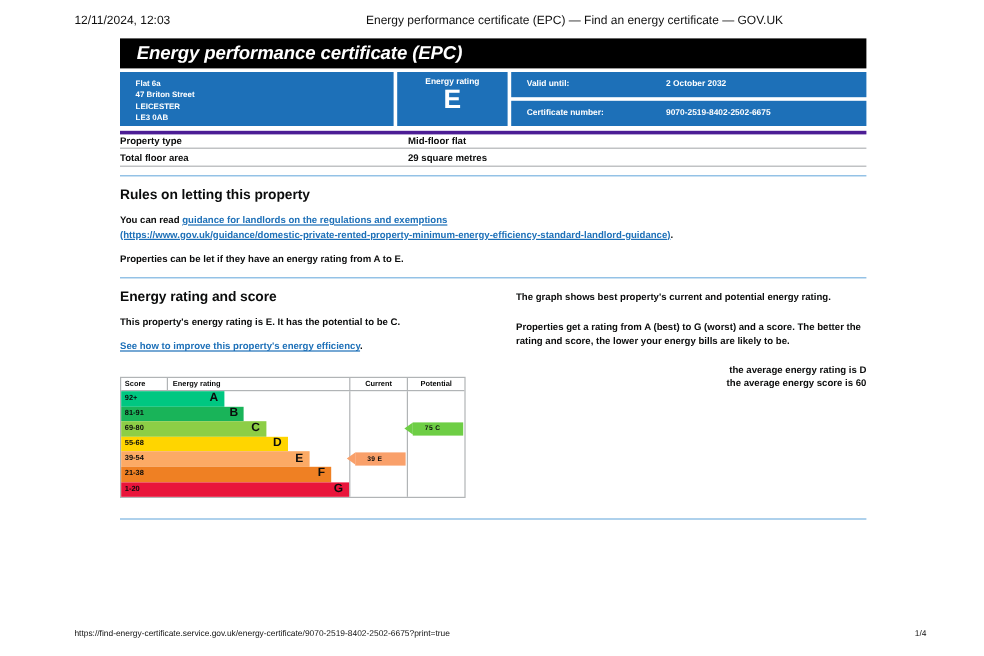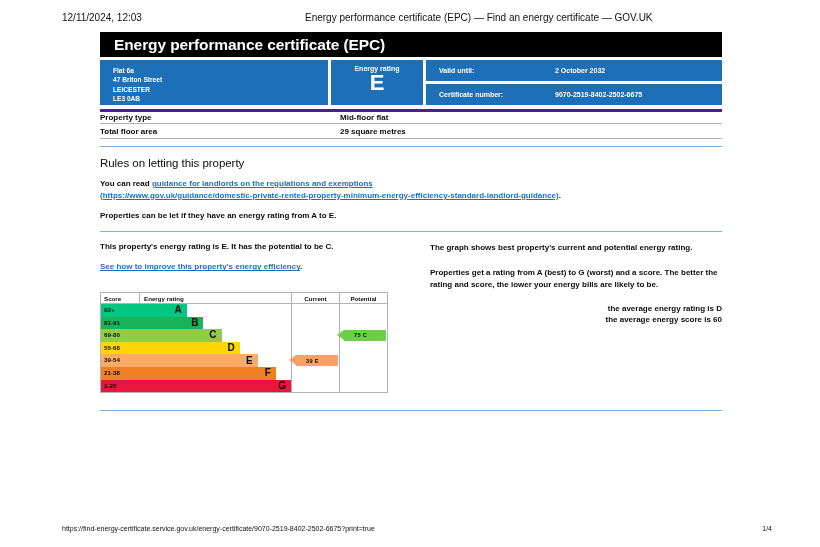--- a/index.html
+++ b/index.html
@@ -44,20 +44,21 @@
   }
 
   
   .banner {
     background: #000000;
     color: #ffffff;
     height: 25px;
     display: flex;
     align-items: center;
     padding: 0 14px;
+    font-style: italic;
   }
   .banner-title {
     font-size: 15.5px;
     font-weight: bold;
     letter-spacing: -0.1px;
   }
 
   
   .summary {
     display: flex;
@@ -123,21 +124,21 @@
 
   .rule-blue {
     border: none;
     border-top: 1.4px solid #7ab3e0;
     margin: 7px 0 0 0;
   }
 
   
   h2.sec {
     font-size: 11.5px;
-    font-weight: normal;
+    font-weight: bold;
     margin: 10px 0 9px 0;
     letter-spacing: -0.05px;
   }
   p.body {
     font-size: 8px;
     font-weight: bold;
     line-height: 1.45;
     margin: 0 0 9px 0;
   }
   .lnk {
@@ -313,20 +314,21 @@
   <p class="body">
     <span>You can read </span><a class="lnk" href="#">guidance for landlords on the regulations and exemptions</a><br>
     <a class="lnk-url" href="#">(https://www.gov.uk/guidance/domestic-private-rented-property-minimum-energy-efficiency-standard-landlord-guidance)</a><span>.</span>
   </p>
   <p class="body">Properties can be let if they have an energy rating from A to E.</p>
 
   <hr class="rule-blue">
 
   <div class="cols">
     <div class="col-left">
+      <h2 class="sec" style="margin-top:1px;">Energy rating and score</h2>
       <p class="body">This property's energy rating is E. It has the potential to be C.</p>
       <p class="body">
         <a class="lnk" href="#">See how to improve this property's energy efficiency</a><span>.</span>
       </p>
 
       <div class="epc">
         <div class="epc-head">
           <div class="epc-h-score">Score</div>
           <div class="epc-h-rating">Energy rating</div>
           <div class="epc-h-cur">Current</div>

